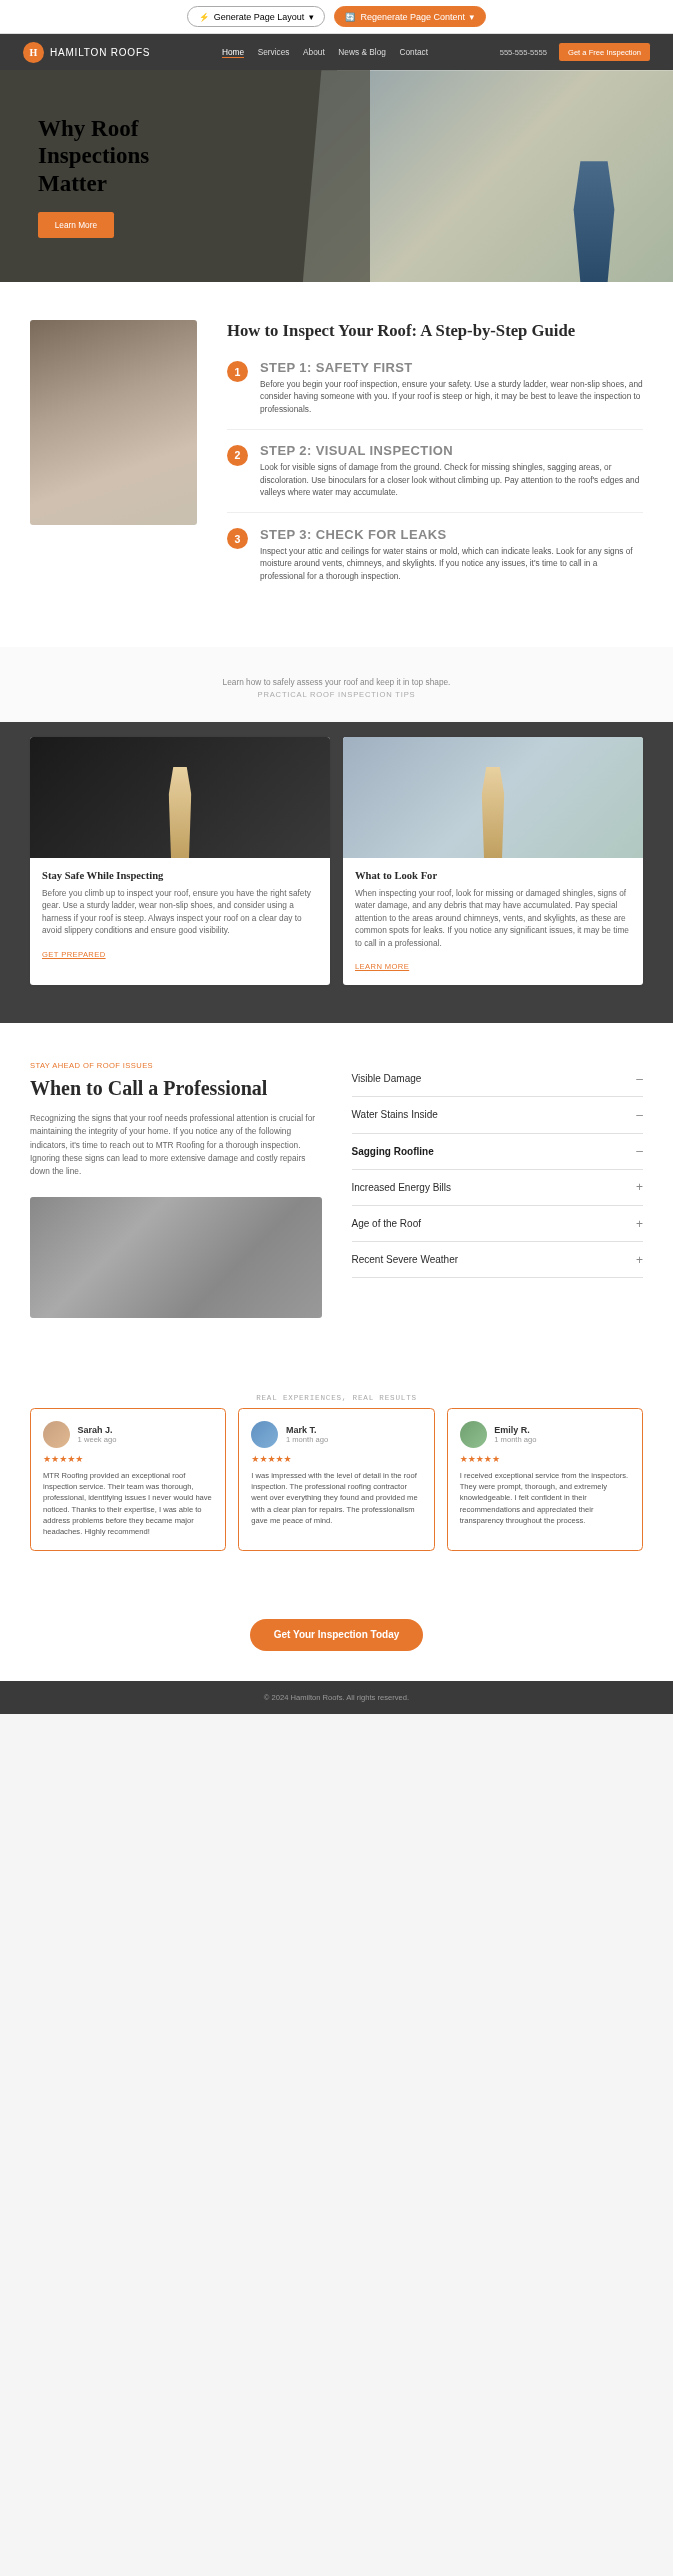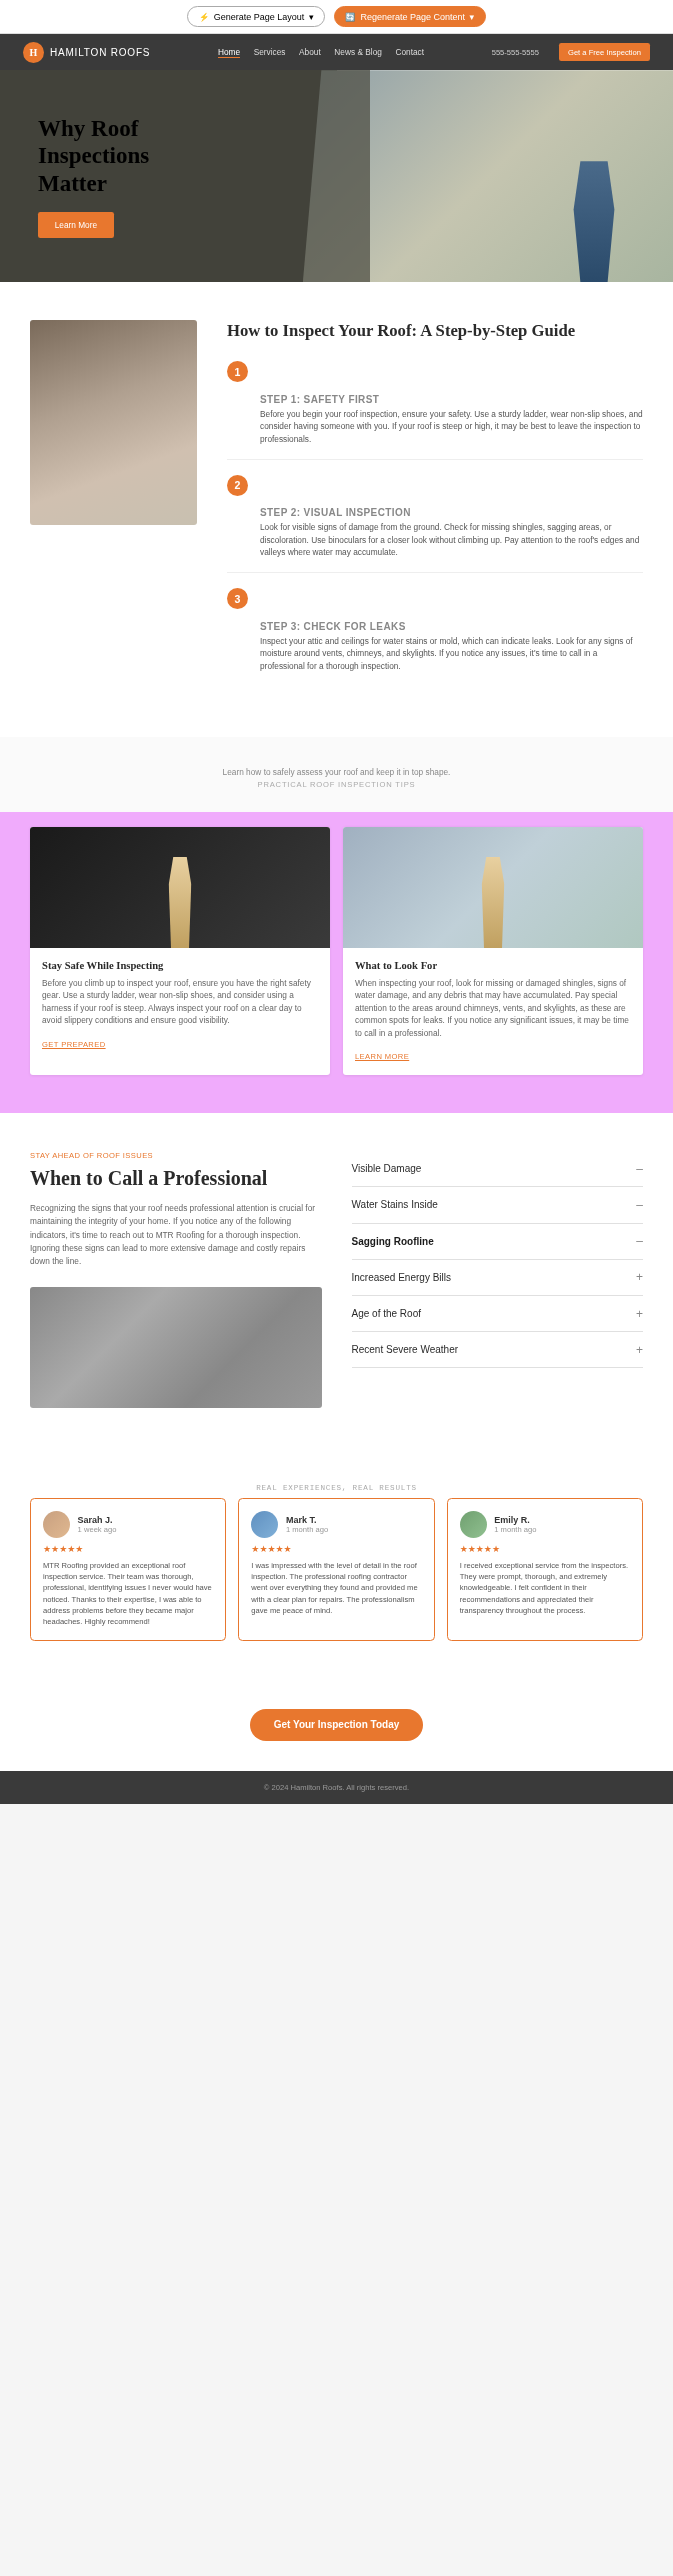--- a/index.html
+++ b/index.html
@@ -29,21 +29,21 @@
     .navbar-logo { display: flex; align-items: center; gap: 6px; }
     .logo-icon {
       width: 21px; height: 21px; background: #e8772e; border-radius: 50%;
       display: flex; align-items: center; justify-content: center;
       color: #fff; font-size: 10px; font-weight: bold;
     }
     .logo-text { color: #fff; font-size: 10px; font-family: sans-serif; letter-spacing: 0.8px; text-transform: uppercase; }
     .navbar-links { display: flex; gap: 13.6px; }
     .navbar-links a { color: #ddd; font-size: 8.3px; text-decoration: none; font-family: sans-serif; }
     .navbar-links a.active { color: #fff; border-bottom: 0.8px solid #e8772e; }
-    .navbar-right { display: flex; align-items: center; gap: 20px; }
+    .navbar-right { display: flex; align-items: center; gap: 12px; }
     .phone-text { color: #ccc; font-size: 7.6px; font-family: sans-serif; }
     .nav-cta {
       background: #e8772e; color: #fff; font-size: 7.6px; padding: 4.5px 9px;
       border-radius: 2.3px; font-family: sans-serif; border: none; cursor: pointer;
     }
 
     
     .hero {
       position: relative; height: 212px; overflow: hidden;
       display: flex; align-items: center;
@@ -98,36 +98,36 @@
       font-size: 16.7px; font-weight: bold; color: #2a2a2a; margin-bottom: 18px; line-height: 1.3;
     }
     .step-item { display: flex; gap: 12px; margin-bottom: 13.6px; padding-bottom: 13.6px; border-bottom: 0.8px solid #eee; }
     .step-item:last-child { border-bottom: none; }
     .step-number {
       width: 21px; height: 21px; background: #e8772e; color: #fff;
       border-radius: 50%; display: flex; align-items: center; justify-content: center;
       font-size: 10.6px; font-weight: bold; flex-shrink: 0; margin-top: 1.5px;
       font-family: sans-serif;
     }
-    .step-text h4 { font-size: 10px; text-transform: uppercase; color: #888; letter-spacing: 0.4px; margin-bottom: 3px; font-family: sans-serif; margin-top: 34px; }
+    .step-text h4 { font-size: 13px; text-transform: uppercase; color: #888; letter-spacing: 0.4px; margin-bottom: 3px; font-family: sans-serif; }
     .step-text p { font-size: 8.3px; color: #555; line-height: 1.5; font-family: sans-serif; }
 
     
     .safety-section {
       text-align: center; padding: 30px 30px 7.6px;
       background: #fafafa;
     }
     .safety-title { font-size: 16.7px; font-weight: bold; color: #2a2a2a; margin-bottom: 6px; }
     .safety-sub { font-size: 8.3px; color: #888; font-family: sans-serif; margin-bottom: 3px; }
     .safety-tag { font-size: 7.6px; color: #aaa; font-family: sans-serif; letter-spacing: 0.8px; text-transform: uppercase; margin-bottom: 15px; }
 
     
     .cards-section {
       display: flex; gap: 13px; padding: 15px 30px 38px;
-      background: #f0abfc;
+      background: #404040;
     }
     .card {
       flex: 1; background: #fff; border-radius: 3px; overflow: hidden;
       box-shadow: 0 0.8px 3px rgba(0,0,0,0.08);
     }
     .card-img {
       width: 100%; height: 121px;
       background: linear-gradient(135deg, #1a1a1a, #3a3a3a);
       position: relative; overflow: hidden;
     }

